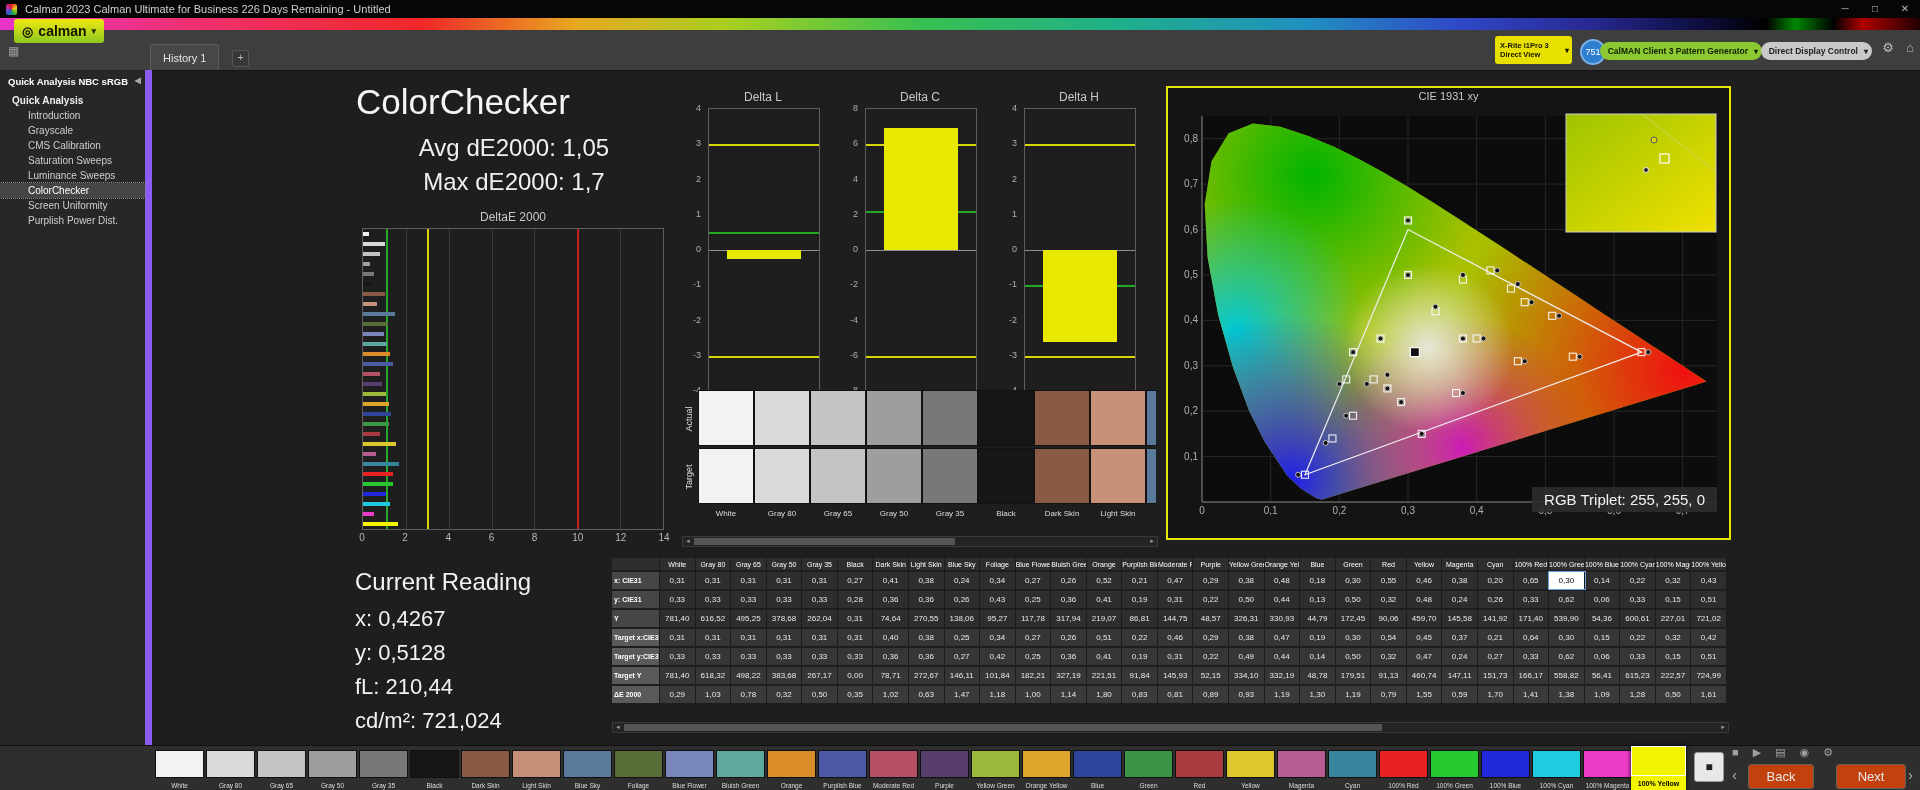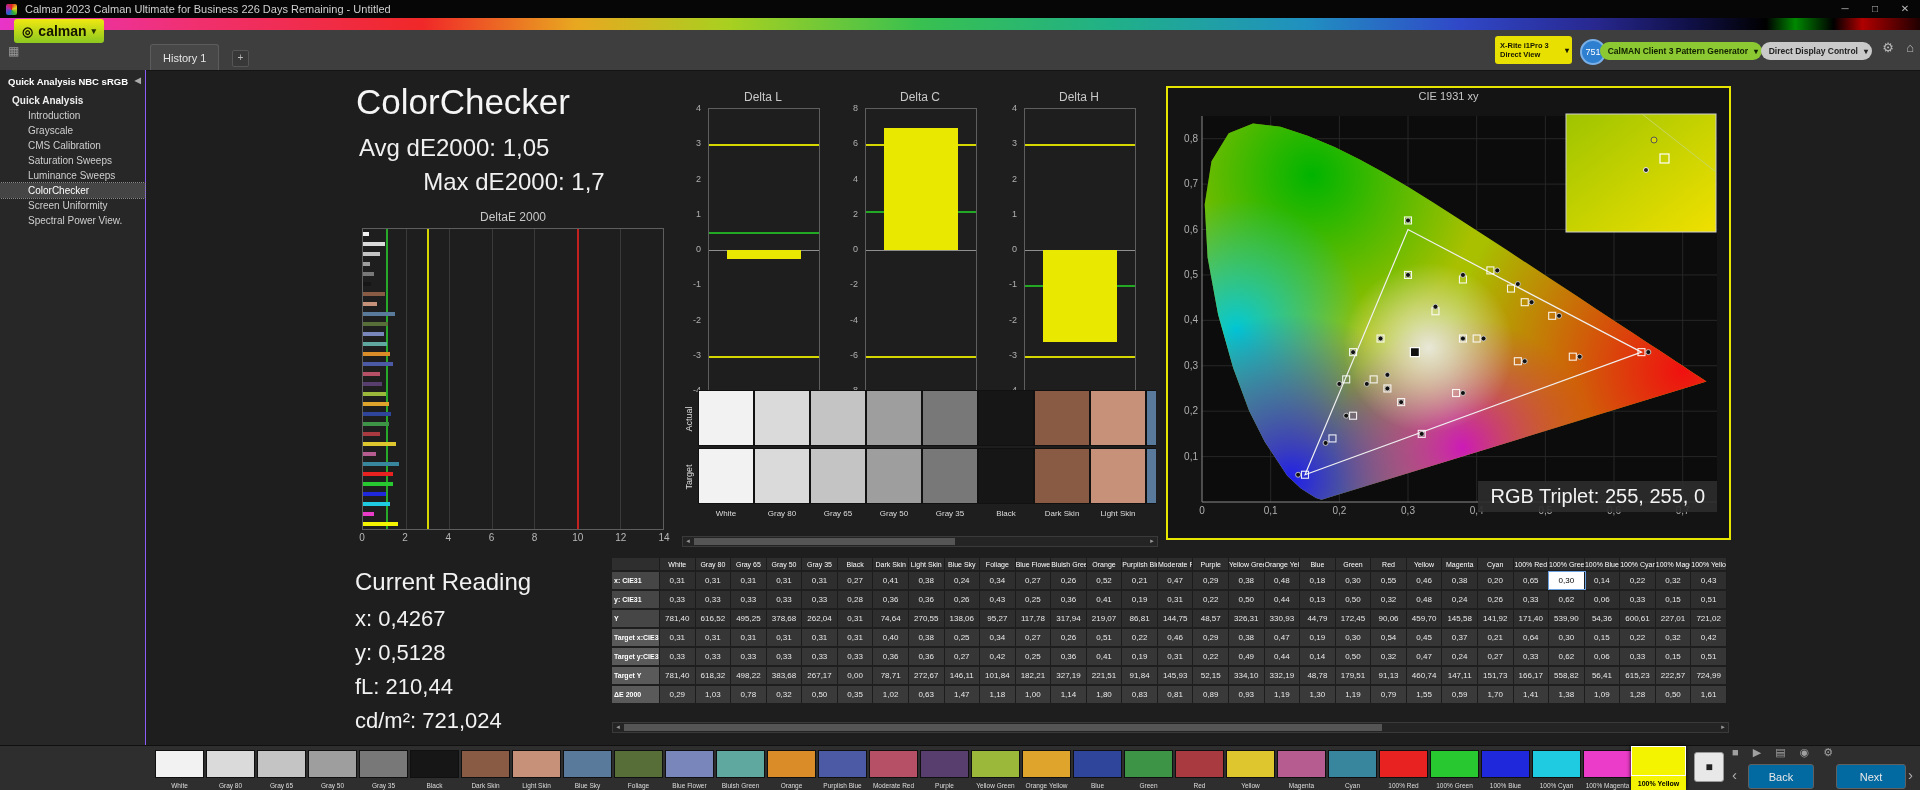--- a/index.html
+++ b/index.html
@@ -39,31 +39,31 @@
     border:2px solid #7ab0e8;color:#fff;font-size:9px;display:flex;align-items:center;justify-content:center;}
   #source-ctl{position:absolute;right:158px;top:42px;height:18px;background:#8cc832;border-radius:9px;color:#102000;
     font-size:8.5px;font-weight:bold;display:flex;align-items:center;padding:0 14px 0 8px;}
   #source-ctl .chev,#display-ctl .chev{position:absolute;right:4px;font-size:8px;}
   #display-ctl{position:absolute;right:48px;top:42px;height:18px;background:#c9c9c9;border-radius:9px;color:#222;
     font-size:8.5px;font-weight:bold;display:flex;align-items:center;padding:0 14px 0 8px;}
   #tb-gear{position:absolute;right:26px;top:40px;font-size:13px;color:#b8b8b8;}
   #tb-home{position:absolute;right:6px;top:40px;font-size:13px;color:#b8b8b8;}
 
   
-  #sidebar{position:absolute;left:0;top:70px;width:145px;height:675px;background:#272727;border-right:1px solid #8b5cf6;}
+  #sidebar{position:absolute;left:0;top:70px;width:145px;height:675px;background:#272727;border-right:7px solid #8b5cf6;}
   #sb-head{padding:6px 6px 4px 8px;font-size:9.5px;font-weight:bold;color:#fff;white-space:nowrap;position:relative;}
   #sb-collapse{position:absolute;right:4px;top:6px;font-size:8px;color:#aaa;}
   #sb-group{padding:4px 4px 2px 12px;font-size:10px;font-weight:bold;color:#eee;}
   .sb-item{font-size:10px;color:#cfcfcf;padding:2px 4px 2px 28px;white-space:nowrap;}
   .sb-item.selected{background:#454545;outline:1px dotted #888;color:#fff;}
 
   
   #main{position:absolute;left:145px;top:70px;width:1775px;height:675px;}
   #cc-title{position:absolute;left:163px;top:12px;width:310px;text-align:center;font-size:35px;color:#f5f5f5;}
-  #cc-avg{position:absolute;left:214px;top:64px;width:310px;text-align:left;font-size:24px;color:#f0f0f0;}
+  #cc-avg{position:absolute;left:214px;top:64px;width:310px;text-align:center;font-size:24px;color:#f0f0f0;}
   #cc-max{position:absolute;left:214px;top:98px;width:310px;text-align:center;font-size:24px;color:#f0f0f0;}
 
   
   #de-chart{position:absolute;left:217px;top:140px;width:302px;height:340px;}
   #de-title{text-align:center;font-size:12px;color:#c8c8c8;height:16px;}
   #de-plot{position:relative;margin-top:2px;height:300px;border:1px solid #5e5e5e;}
   .de-grid{position:absolute;top:0;bottom:0;width:1px;background:#3a3a3a;}
   .de-avg{position:absolute;top:0;bottom:0;width:2px;}
   .de-tol{position:absolute;top:0;bottom:0;width:2px;background:#d6d600;}
   .de-lim{position:absolute;top:0;bottom:0;width:2px;background:#c32020;}
@@ -92,21 +92,21 @@
   .hscroll{position:absolute;height:9px;background:#242424;border:1px solid #3a3a3a;}
   .hscroll .thumb{position:absolute;top:1px;bottom:1px;background:#555;}
   .hscroll .arr{position:absolute;top:0;width:10px;text-align:center;font-size:7px;color:#999;line-height:8px;}
   #sg-scroll{left:537px;top:466px;width:474px;}
   #tbl-scroll{left:467px;top:652px;width:1115px;}
 
   
   #cie-panel{position:absolute;left:1021px;top:16px;width:561px;height:450px;border:2px solid #e6e600;background:#141414;}
   #cie-title{position:absolute;left:0;right:0;top:2px;text-align:center;font-size:11px;color:#c8c8c8;}
   #cie-svg{position:absolute;left:4px;top:14px;width:553px;height:430px;}
-  #rgb-triplet{position:absolute;right:12px;bottom:26px;background:rgba(45,45,45,.92);color:#f2f2f2;font-size:20px;padding:4px 12px;}
+  #rgb-triplet{position:absolute;right:12px;bottom:26px;background:rgba(45,45,45,.92);color:#f2f2f2;font-size:15px;padding:4px 12px;}
 
   
   #current-reading{position:absolute;left:210px;top:498px;}
   #cr-title{font-size:24px;color:#f2f2f2;margin-bottom:6px;}
   .cr-line{font-size:22px;color:#f2f2f2;line-height:34px;}
 
   
   #data-table{position:absolute;left:467px;top:486px;width:1115px;}
   #data-table table{border-collapse:separate;border-spacing:0 2px;width:1115px;table-layout:fixed;}
   #data-table .th{font-size:7px;color:#fff;font-weight:normal;height:12px;overflow:hidden;white-space:nowrap;text-align:center;padding:0;}
@@ -123,22 +123,22 @@
   .tile{position:absolute;top:4px;width:49px;}
   .tile .pc{height:26px;border:1px solid #101010;}
   .tile .pl{height:14px;font-size:6.5px;line-height:7px;color:#ddd;display:flex;align-items:center;justify-content:center;text-align:center;overflow:hidden;padding:0 1px;}
   .tile.selected{top:0;width:55px;z-index:2;box-shadow:0 0 4px #000;}
   .tile.selected .pc{height:28px;border:1px solid #fff;}
   .tile.selected .pl{background:#f4f400;color:#000;font-weight:bold;font-size:7px;}
 
   #pattern-btn{position:absolute;left:1694px;top:752px;width:28px;height:28px;background:#e8e8e8;border:1px solid #999;
     border-radius:3px;display:flex;align-items:center;justify-content:center;color:#222;font-size:12px;}
   #transport{position:absolute;left:1732px;top:746px;display:flex;gap:14px;font-size:11px;color:#a0a0a0;}
-  .navbtn{position:absolute;top:764px;height:23px;background:#0369a1;border:1px solid #606060;border-radius:3px;
-    color:#e8e8e8;font-size:11px;display:flex;align-items:center;justify-content:center;}
+  .navbtn{position:absolute;top:764px;height:23px;background:#c2410c;border:1px solid #606060;border-radius:3px;
+    color:#e8e8e8;font-size:13px;display:flex;align-items:center;justify-content:center;}
   #nav-back{left:1748px;width:64px;} #nav-next{left:1836px;width:68px;}
   #nav-prev-ic{position:absolute;left:1732px;top:766px;font-size:15px;color:#b0b0b0;}
   #nav-next-ic{position:absolute;left:1908px;top:766px;font-size:15px;color:#b0b0b0;}
 </style>
 </head>
 <body>
 
 <div id="app">
 
   <div id="titlebar">
@@ -191,21 +191,21 @@
     </div>
     <div id="sb-group">Quick Analysis</div>
     <div id="sb-items">
         <div class="sb-item">Introduction</div>
         <div class="sb-item">Grayscale</div>
         <div class="sb-item">CMS Calibration</div>
         <div class="sb-item">Saturation Sweeps</div>
         <div class="sb-item">Luminance Sweeps</div>
         <div class="sb-item selected">ColorChecker</div>
         <div class="sb-item">Screen Uniformity</div>
-        <div class="sb-item">Spectral Power View.</div>
+        <div class="sb-item">Purplish Power Dist.</div>
       </div>
   </div>
 
   <div id="main">
     <div id="cc-title">ColorChecker</div>
     <div id="cc-avg">Avg dE2000: 1,05</div>
     <div id="cc-max">Max dE2000: 1,7</div>
 
     <div id="de-chart">
       <div id="de-title">DeltaE 2000</div>

